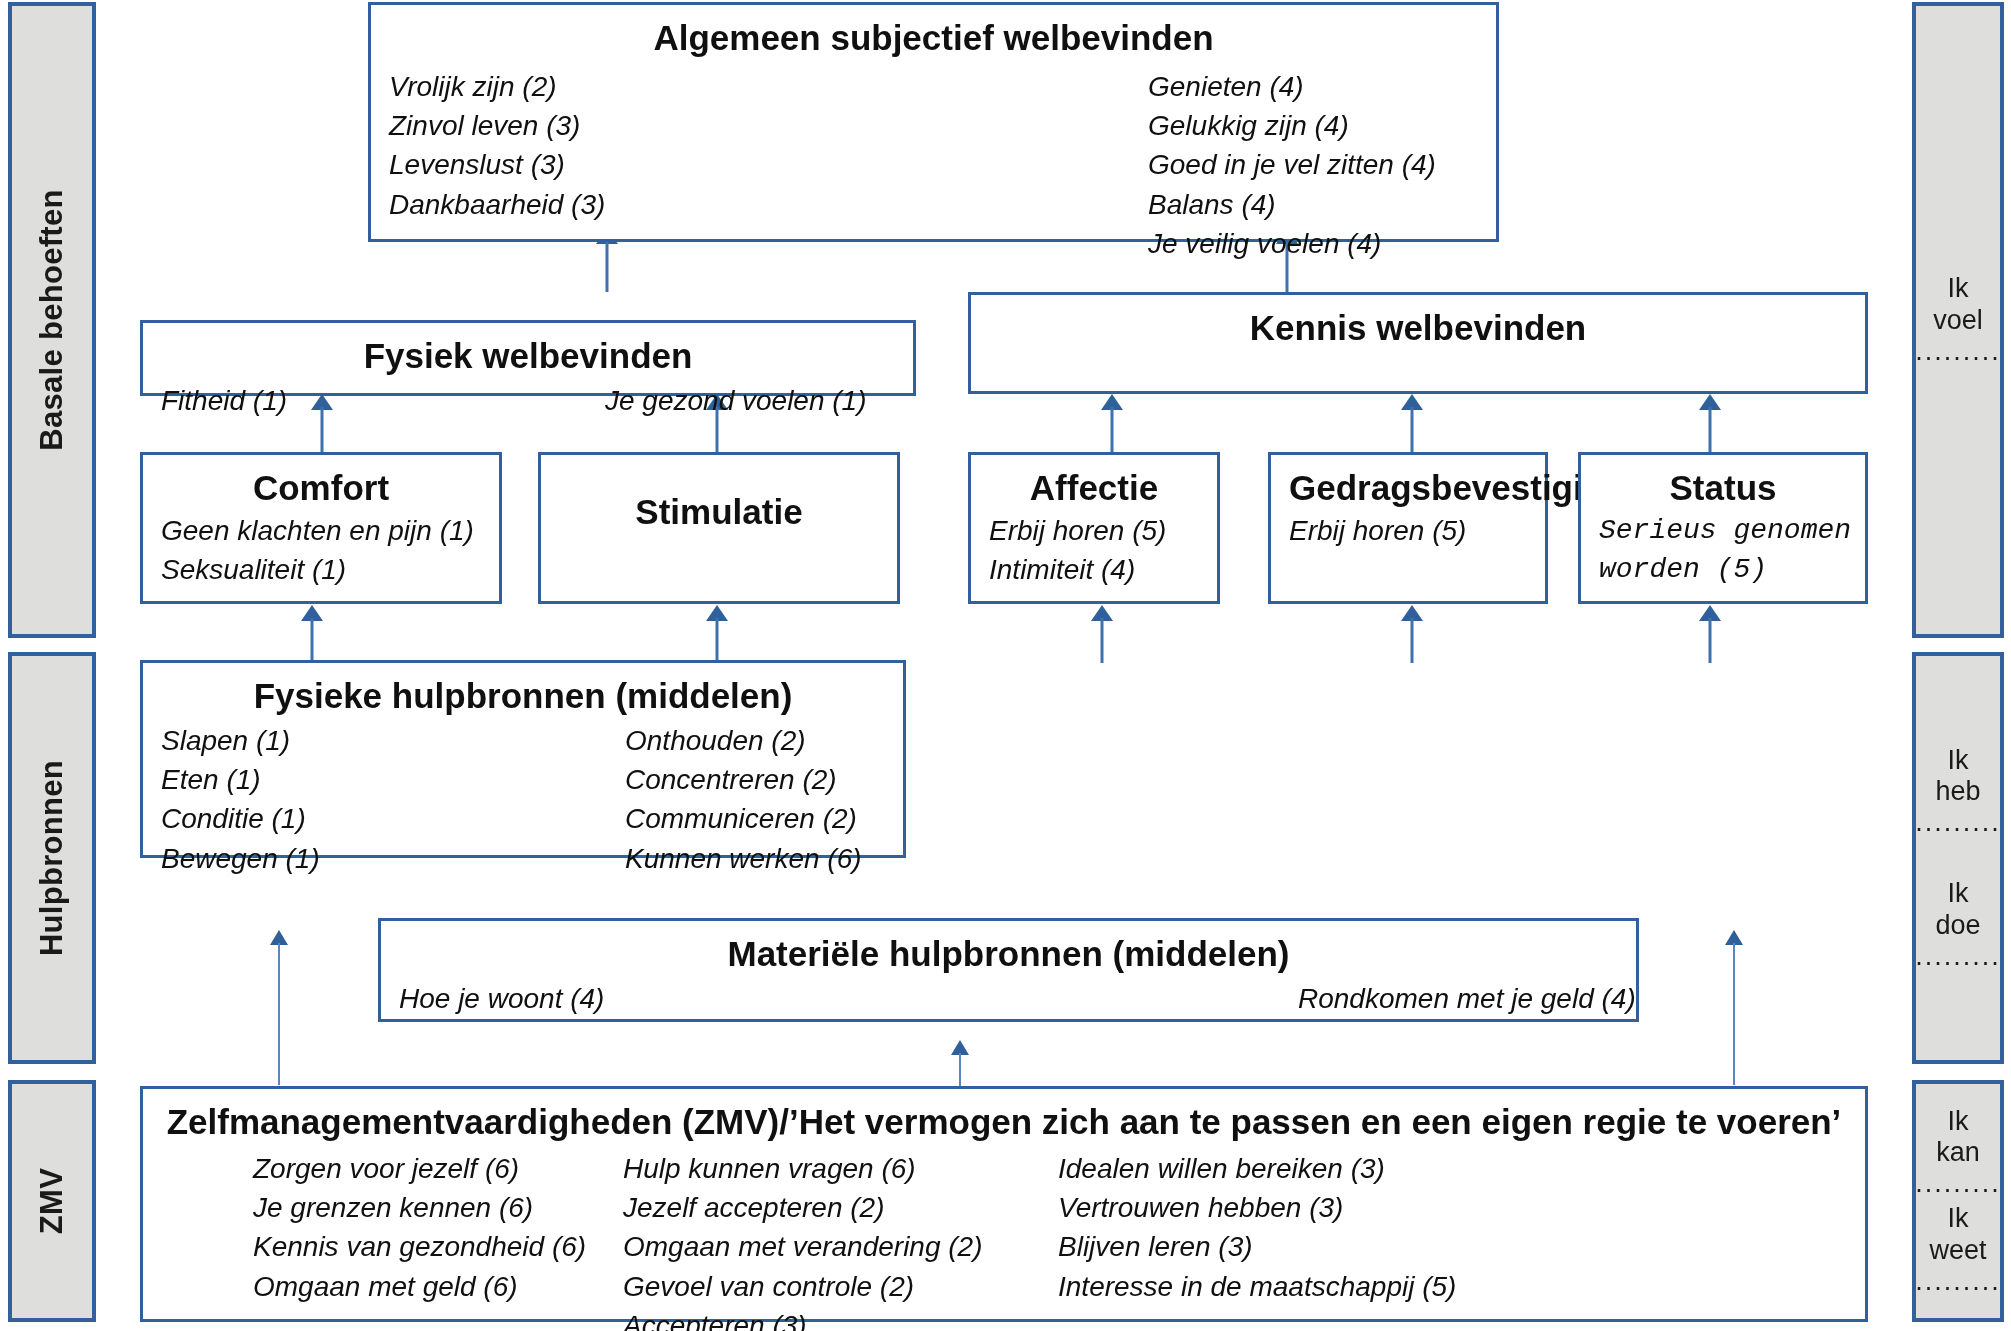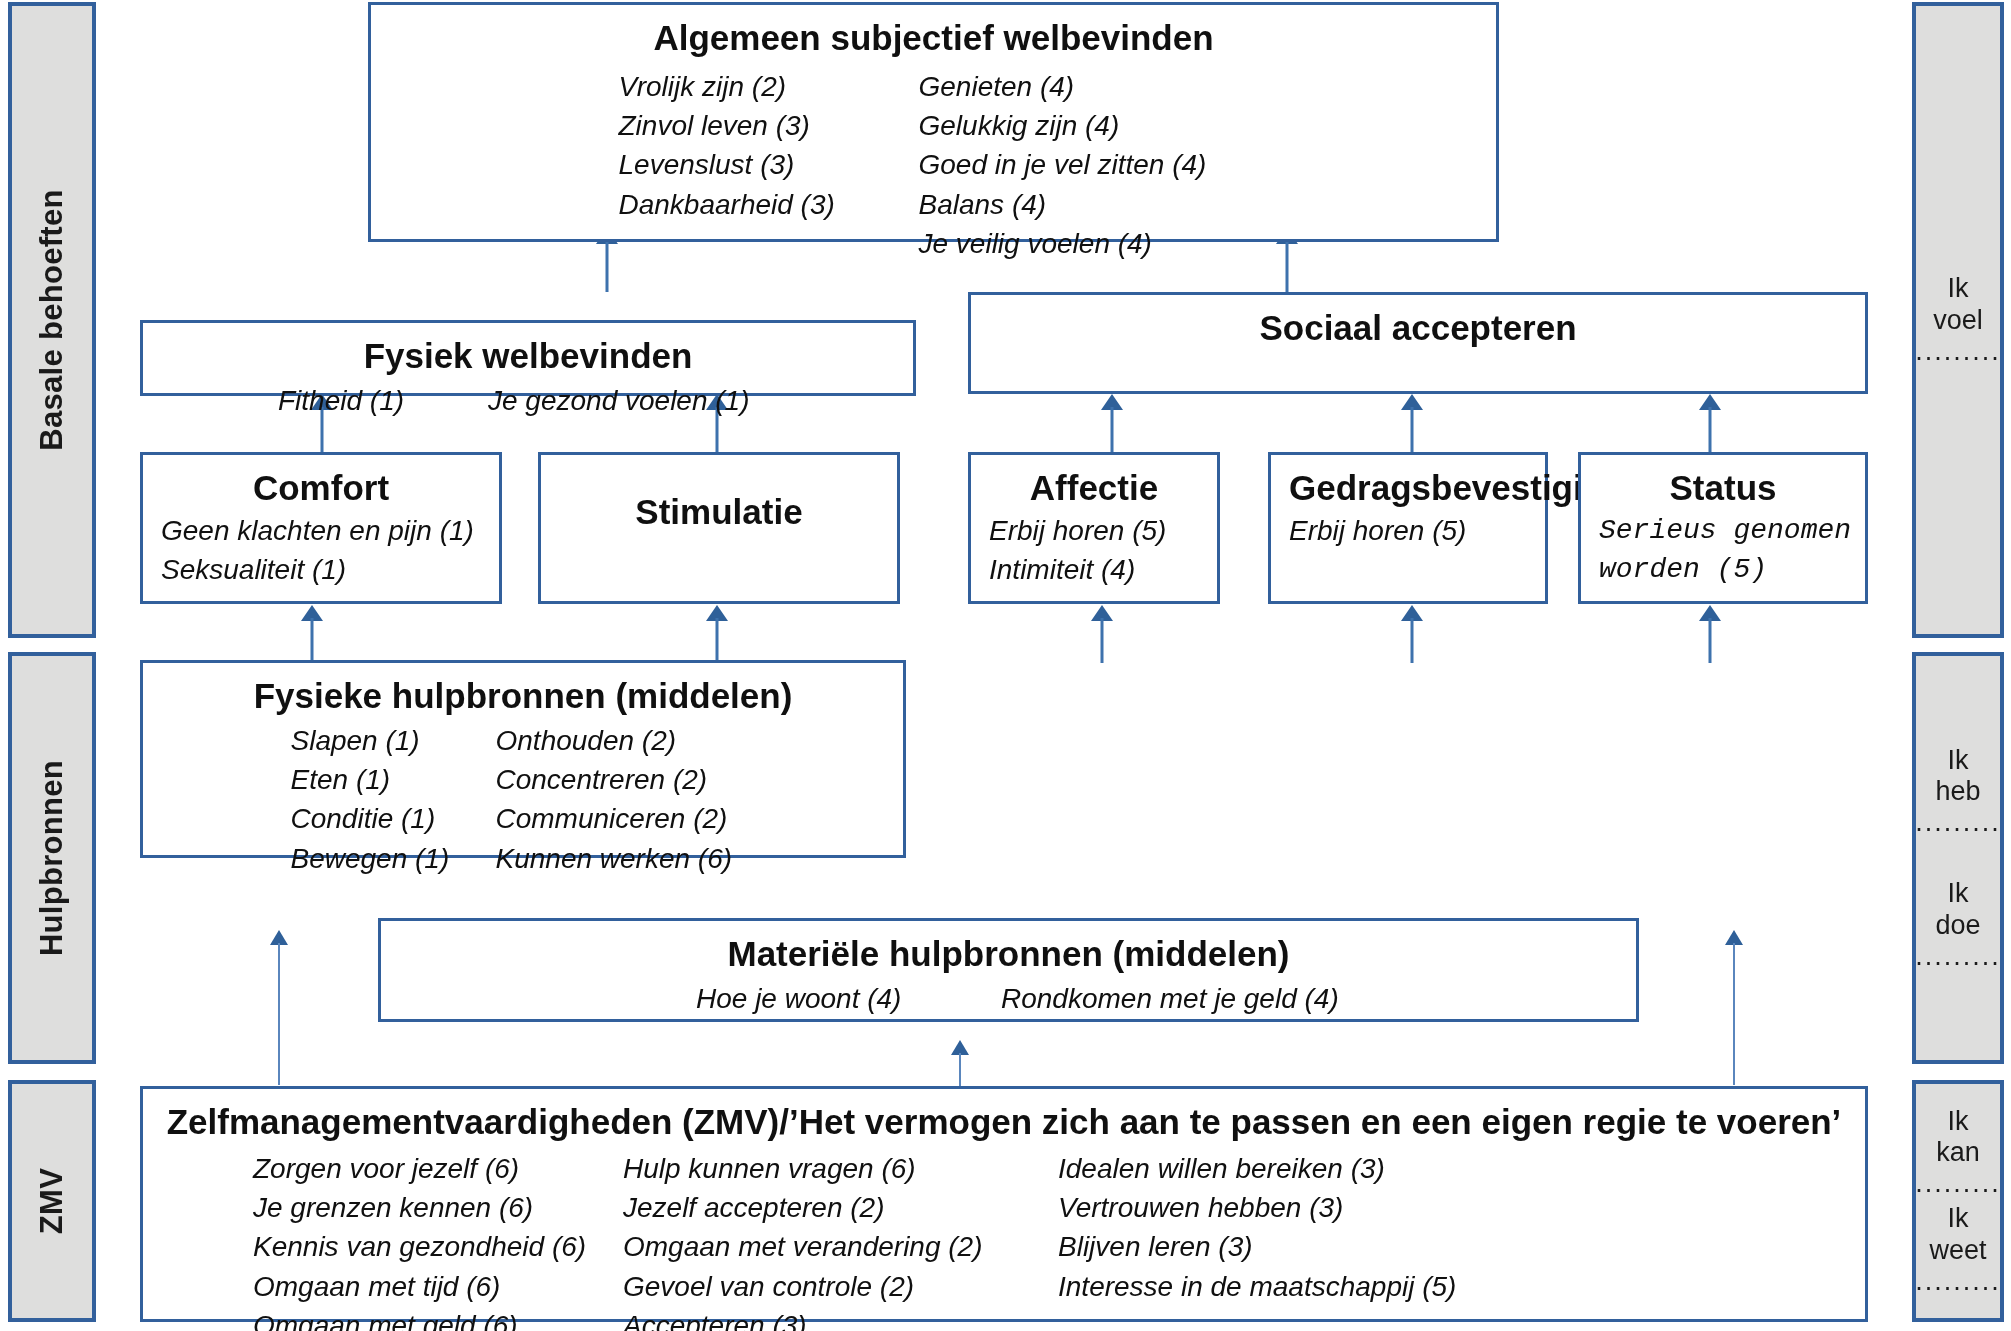--- a/index.html
+++ b/index.html
@@ -75,21 +75,21 @@
   }
   .item{
     font-style:italic;
     font-size:28px;
     color:#101010;
     line-height:1.40;
     white-space:nowrap;
   }
   .pad{padding:12px 18px;}
 
-  .cols2{display:flex;justify-content:center;}
+  .cols2{display:flex;justify-content:space-between;}
   .cols3{display:flex;justify-content:flex-start;}
   .col{display:flex;flex-direction:column;}
 
   
   .arrow{position:absolute;z-index:2;}
   .shaft{
     position:absolute;
     width:3px;
     background:#3e72ad;
     left:50%;
@@ -271,21 +271,21 @@
       <div class="col" style="width:210px;">
         <div class="item">Fitheid (1)</div>
       </div>
       <div class="col" style="width:290px;">
         <div class="item">Je gezond voelen (1)</div>
       </div>
     </div>
   </div>
 
   <div class="box pad" style="left:968px;top:292px;width:900px;height:102px;">
-    <div class="title">Sociaal accepteren</div>
+    <div class="title">Kennis welbevinden</div>
   </div>
 
   <div class="box pad" style="left:140px;top:452px;width:362px;height:152px;">
     <div class="title">Comfort</div>
     <div class="col" style="margin-top:2px;">
       <div class="item">Geen klachten en pijn (1)</div>
       <div class="item">Seksualiteit (1)</div>
     </div>
   </div>
 
@@ -347,21 +347,20 @@
     </div>
   </div>
 
   <div class="box pad" style="left:140px;top:1086px;width:1728px;height:236px;">
     <div class="title">Zelfmanagementvaardigheden (ZMV)/’Het vermogen zich aan te passen en een eigen regie te voeren’</div>
     <div class="cols3" style="margin-top:6px;">
       <div class="col" style="width:370px;margin-left:92px;">
         <div class="item">Zorgen voor jezelf (6)</div>
         <div class="item">Je grenzen kennen (6)</div>
         <div class="item">Kennis van gezondheid (6)</div>
-        <div class="item">Omgaan met tijd (6)</div>
         <div class="item">Omgaan met geld (6)</div>
       </div>
       <div class="col" style="width:435px;">
         <div class="item">Hulp kunnen vragen (6)</div>
         <div class="item">Jezelf accepteren (2)</div>
         <div class="item">Omgaan met verandering (2)</div>
         <div class="item">Gevoel van controle (2)</div>
         <div class="item">Accepteren (3)</div>
       </div>
       <div class="col" style="width:420px;">

